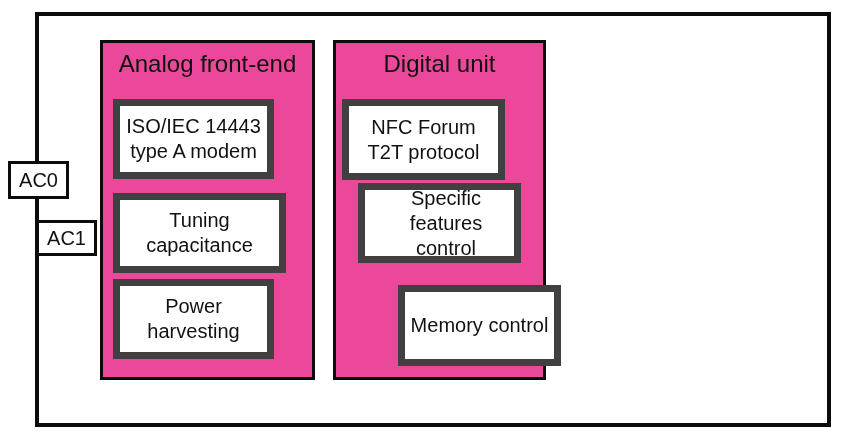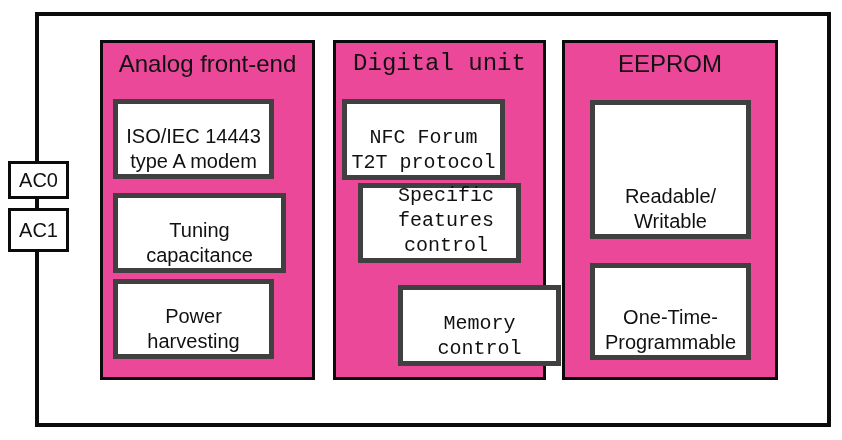--- a/index.html
+++ b/index.html
@@ -36,52 +36,52 @@
     border: 3px solid #0b0b0b;
     box-sizing: border-box;
     background: #ffffff;
     z-index: 3;
     display: flex;
     align-items: center;
     justify-content: center;
     font-size: 20px;
   }
   .pin-0 { top: 161px; height: 38px; }
-  .pin-1 { top: 208px; height: 44px; }
+  .pin-1 { top: 220px; height: 36px; margin-left: 28px; }
   
   .sec {
     position: absolute;
     top: 40px;
     height: 340px;
     border: 3px solid #0b0b0b;
     box-sizing: border-box;
     background: #ec4899;
     z-index: 2;
   }
   .sec-analog  { left: 100px; width: 215px; }
-  .sec-digital { left: 333px; width: 213px; font-family: Liberation Mono, monospace; }
+  .sec-digital { left: 333px; width: 213px; }
   .sec-eeprom  { left: 562px; width: 216px; }
   .sec-title {
     position: absolute;
     top: 8px;
     left: 0;
     width: 100%;
     text-align: center;
     font-size: 24px;
     line-height: 26px;
     white-space: nowrap;
   }
   
   .block {
     position: absolute;
-    border: 5px solid #404040;
+    border: 7px solid #404040;
     box-sizing: border-box;
     background: #ffffff;
     display: flex;
-    align-items: flex-end;
+    align-items: center;
     justify-content: center;
   }
   .block-text {
     white-space: pre-line;
     text-align: center;
     font-size: 20px;
     line-height: 25px;
   }
   
   .b-a0 { left: 10px; top: 56px;  width: 161px; height: 80px; }
@@ -133,25 +133,14 @@
     </div>
     <div class="block b-d1">
       <span class="block-text">Specific
 features control</span>
     </div>
     <div class="block b-d2">
       <span class="block-text">Memory control</span>
     </div>
   </section>
 
-  <section class="sec sec-eeprom">
-    <div class="sec-title">EEPROM</div>
-    <div class="block b-e0">
-      <span class="block-text">Readable/
-Writable</span>
-    </div>
-    <div class="block b-e1">
-      <span class="block-text">One-Time-
-Programmable</span>
-    </div>
-  </section>
 
 </div>
 
 </body></html>

